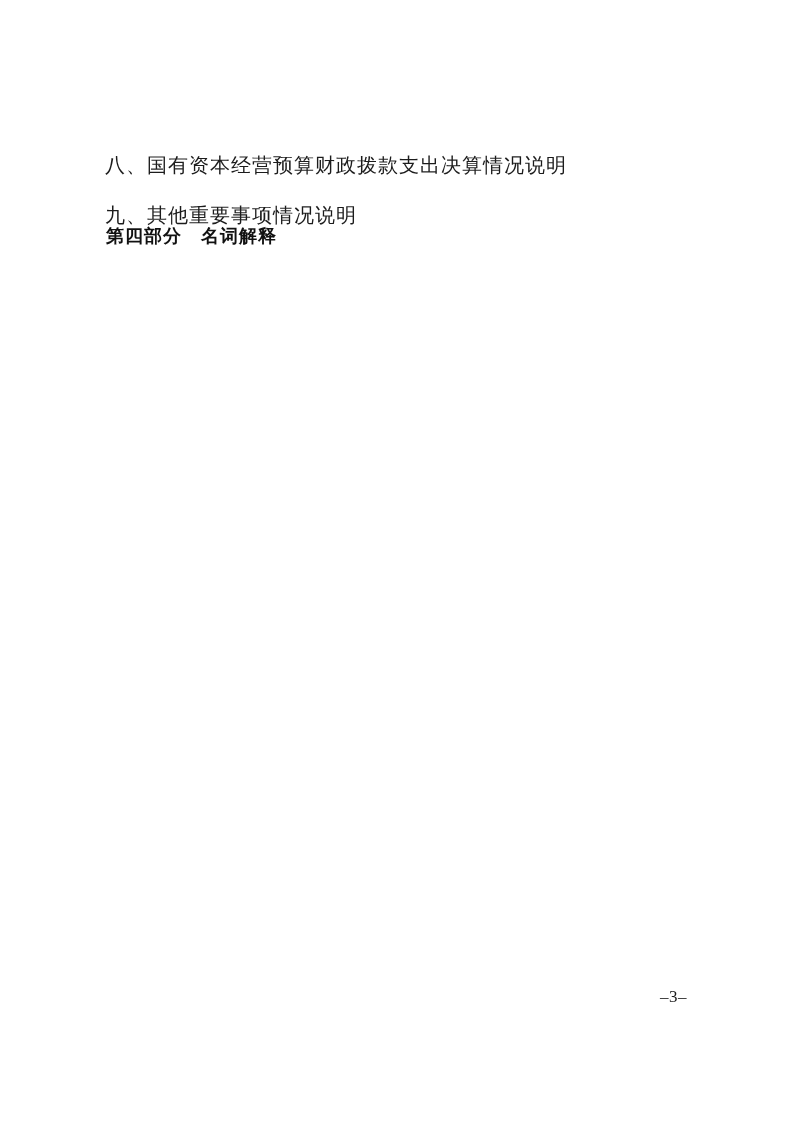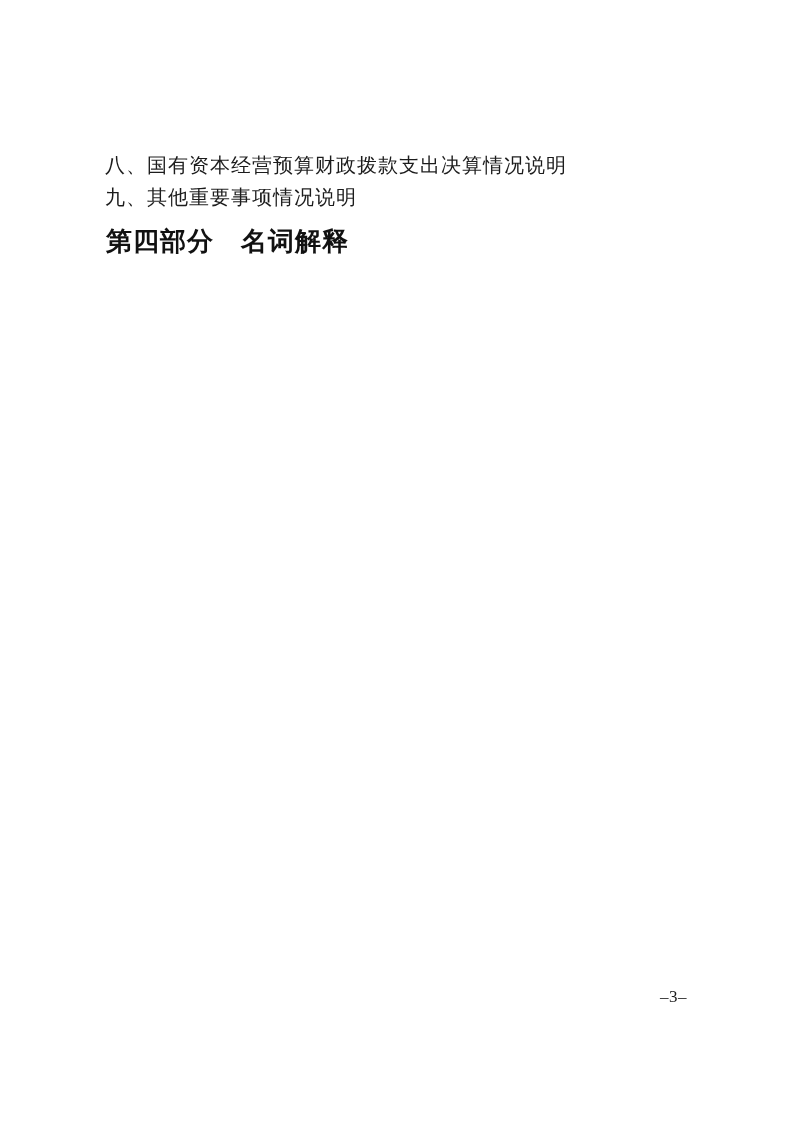--- a/index.html
+++ b/index.html
@@ -20,25 +20,25 @@
   .toc-line {
     position: absolute;
     left: 105px;
     font-size: 20px;
     letter-spacing: 1px;
     font-weight: normal;
     white-space: nowrap;
     color: #1c1c1c;
   }
   .toc-line-0 { top: 152px; }
-  .toc-line-1 { top: 184px; }
+  .toc-line-1 { top: 202px; }
   .section-heading {
     position: absolute;
     left: 106px;
-    font-size: 26px;
+    font-size: 18px;
     letter-spacing: 1px;
     font-weight: bold;
     white-space: nowrap;
     color: #111111;
   }
   .section-heading-0 { top: 224px; }
   .section-heading-1 { top: 259px; }
   .page-number {
     position: absolute;
     left: 660px;

